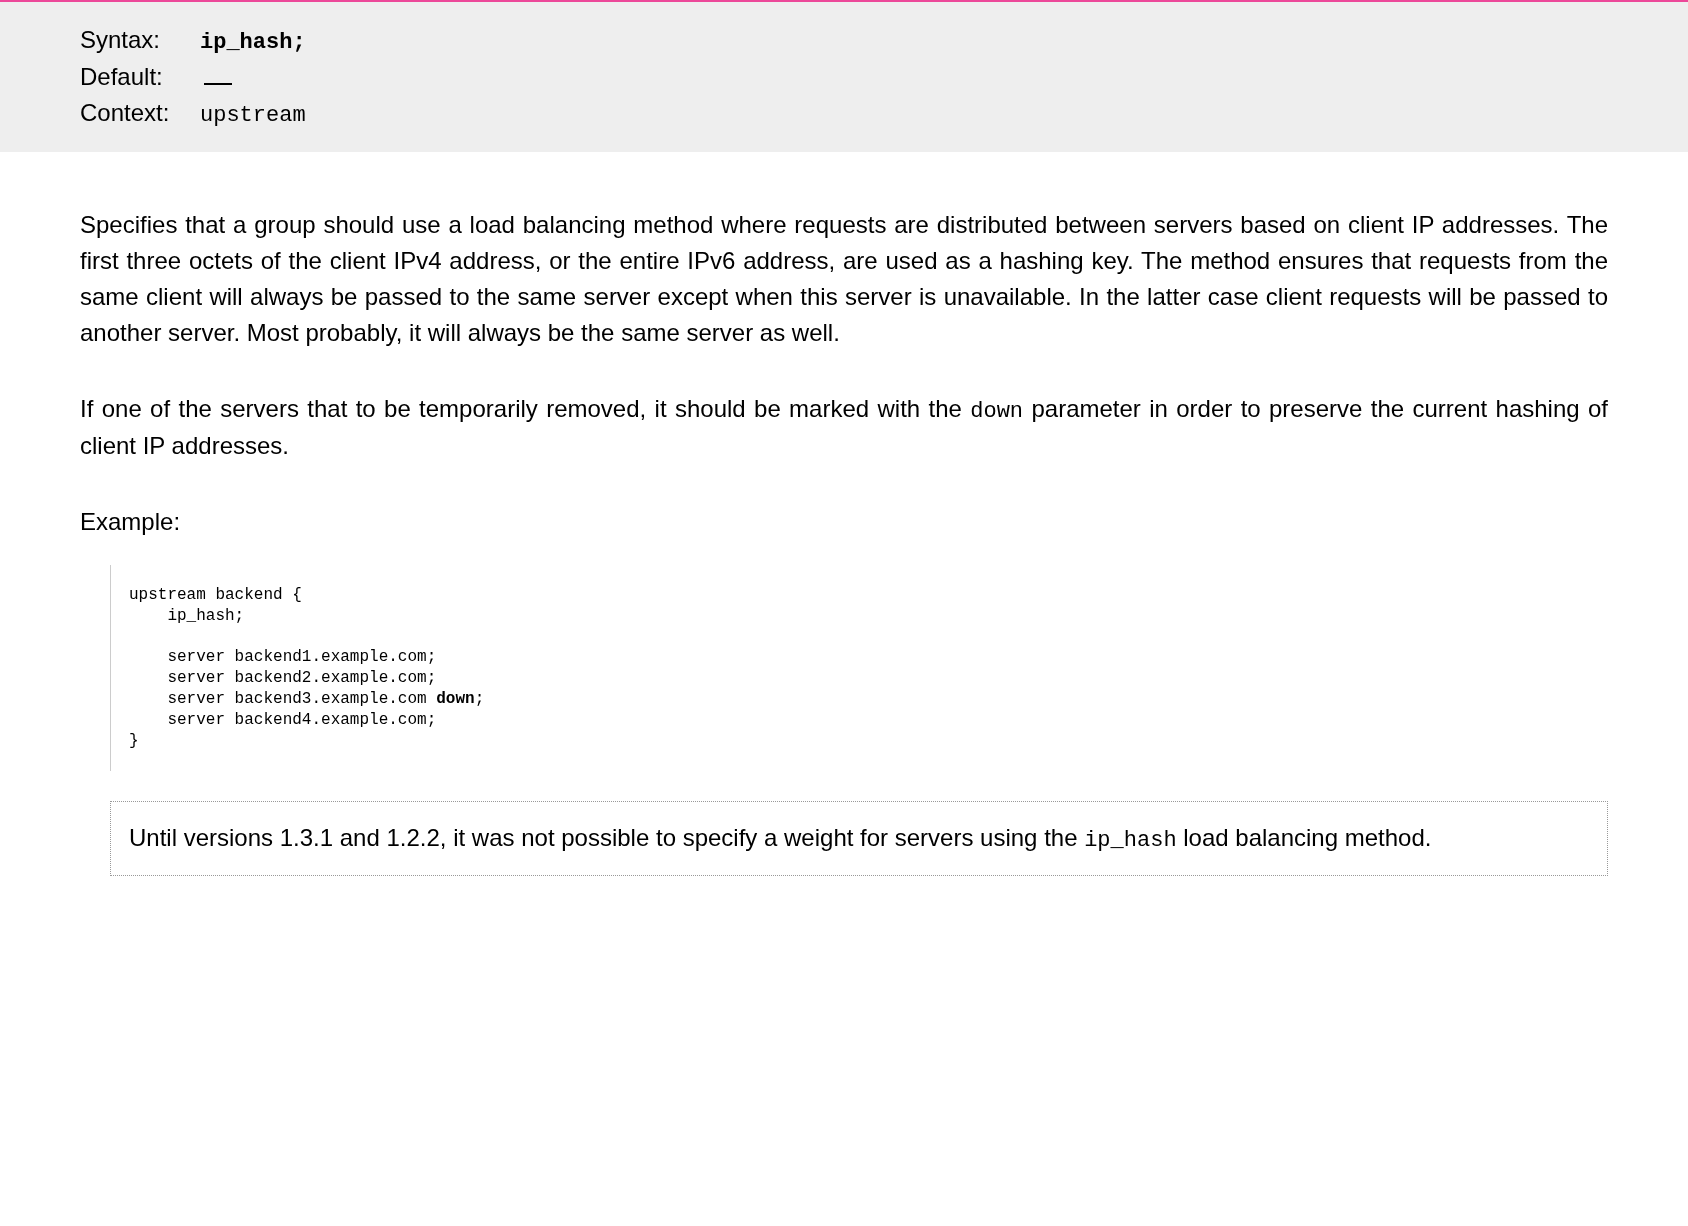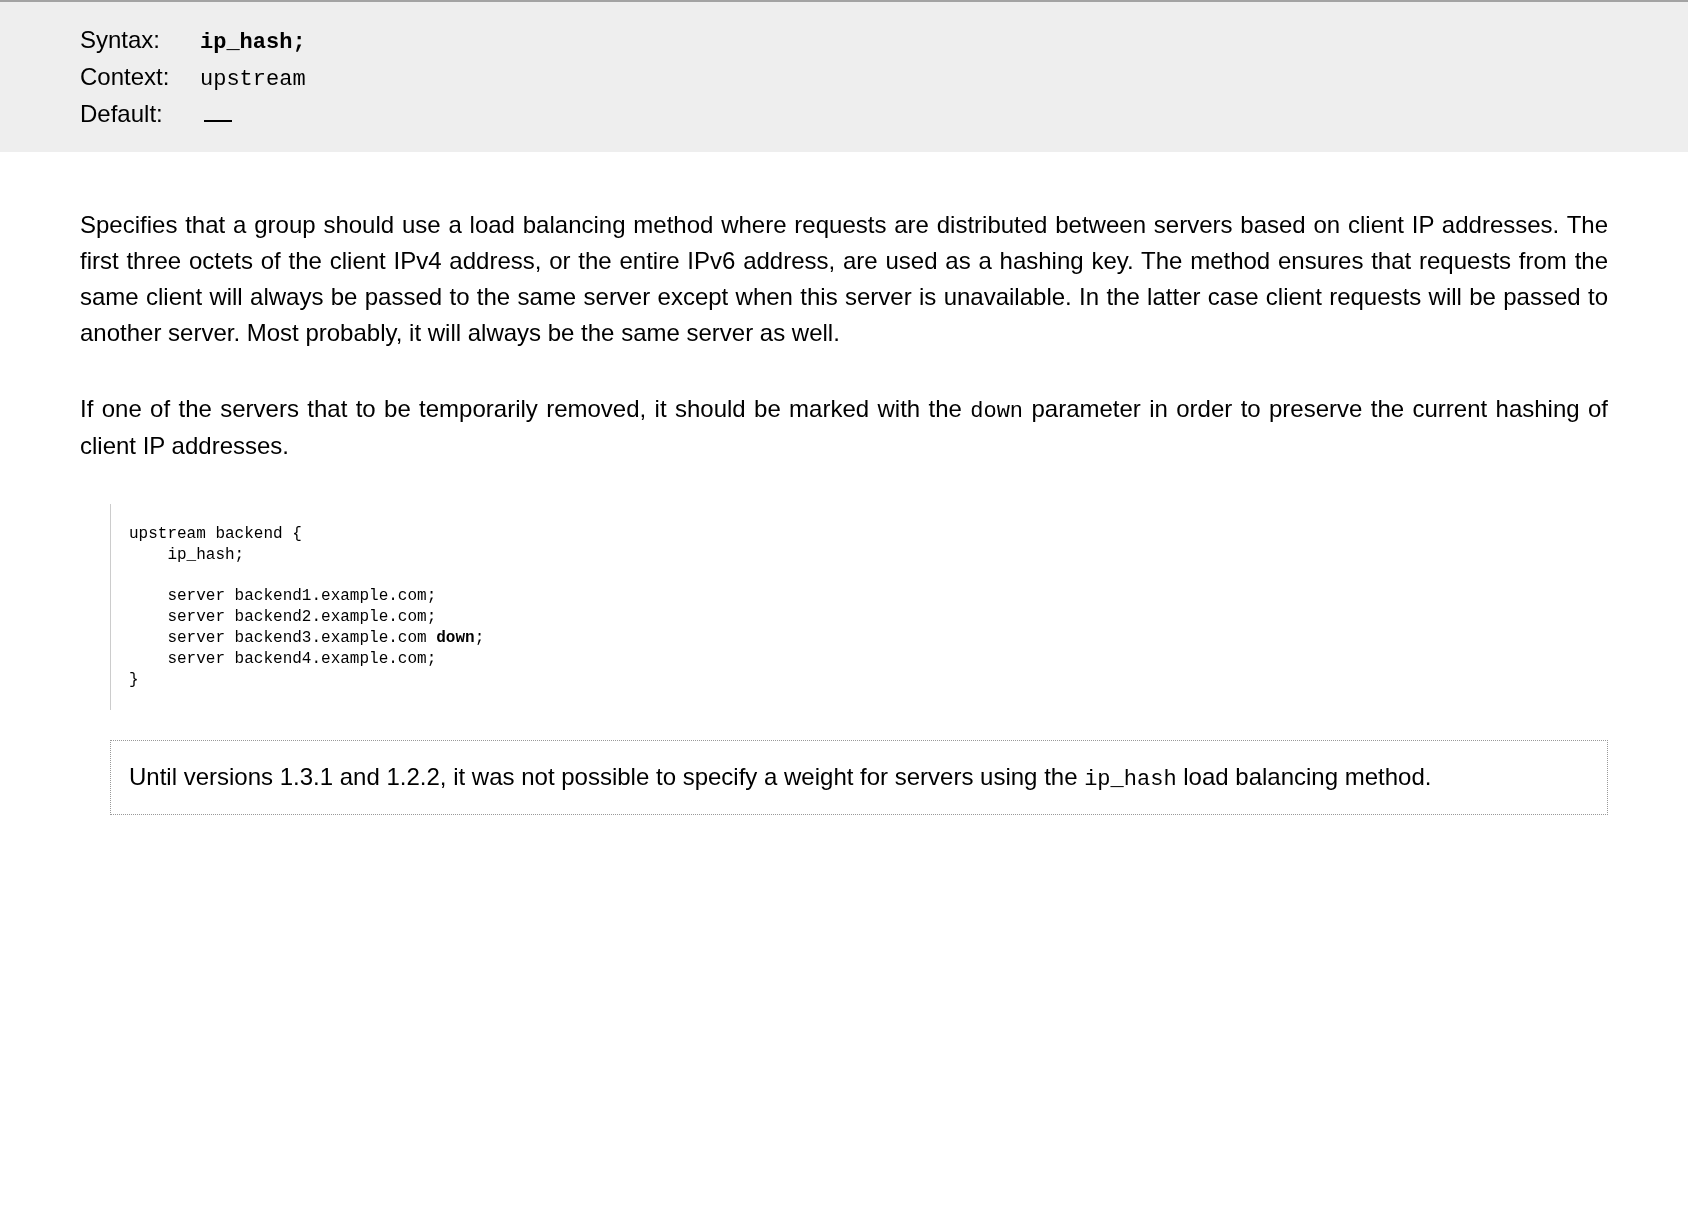--- a/index.html
+++ b/index.html
@@ -10,21 +10,21 @@
     color: #000000;
     font-size: 24px;
     line-height: 1.5;
   }
   .page {
     width: 1688px;
     box-sizing: border-box;
   }
   .directive-box {
     background: #eeeeee;
-    border-top: 2px solid #a3a3a3;
+    border-top: 2px solid #ec4899;
     padding: 20px 30px 20px 80px;
     font-size: 24px;
   }
   .directive-row {
     display: flex;
     align-items: baseline;
     gap: 10px;
   }
   .directive-label {
     width: 110px;
@@ -80,38 +80,39 @@
 <body>
 
 <div class="page">
 
   <div class="directive-box">
     <div class="directive-row">
       <span class="directive-label">Syntax:</span>
       <span class="code bold">ip_hash;</span>
     </div>
     <div class="directive-row">
+      <span class="directive-label">Default:</span>
+      <span class="dash"></span>
+    </div>
+    <div class="directive-row">
       <span class="directive-label">Context:</span>
       <span class="code">upstream</span>
-    </div>
-    <div class="directive-row">
-      <span class="directive-label">Default:</span>
-      <span class="dash"></span>
     </div>
   </div>
 
   <div class="content">
 
     <p class="para">Specifies that a group should use a load balancing method where requests are distributed between servers based on client IP addresses. The first three octets of the client IPv4 address, or the entire IPv6 address, are used as a hashing key. The method ensures that requests from the same client will always be passed to the same server except when this server is unavailable. In the latter case client requests will be passed to another server. Most probably, it will always be the same server as well.</p>
 
 
     <p class="para2">
       <span>If one of the servers that to be temporarily removed, it should be marked with the </span><span class="inline-code">down</span><span> parameter in order to preserve the current hashing of client IP addresses.</span>
     </p>
 
+    <p class="para-example">Example:</p>
 
     <div class="example-block"><span>upstream backend {
     ip_hash;
 
     server backend1.example.com;
     server backend2.example.com;
     server backend3.example.com </span><span class="bold">down</span><span>;
     server backend4.example.com;
 }</span></div>
 

